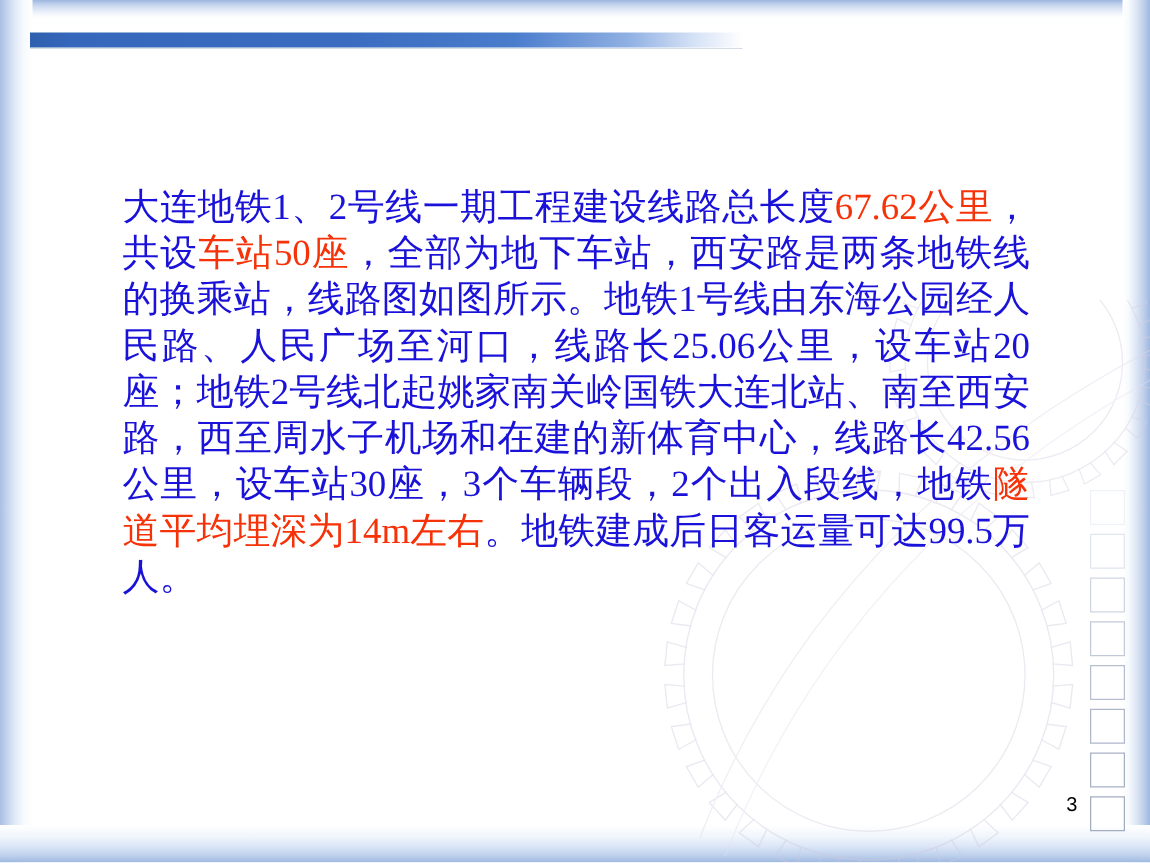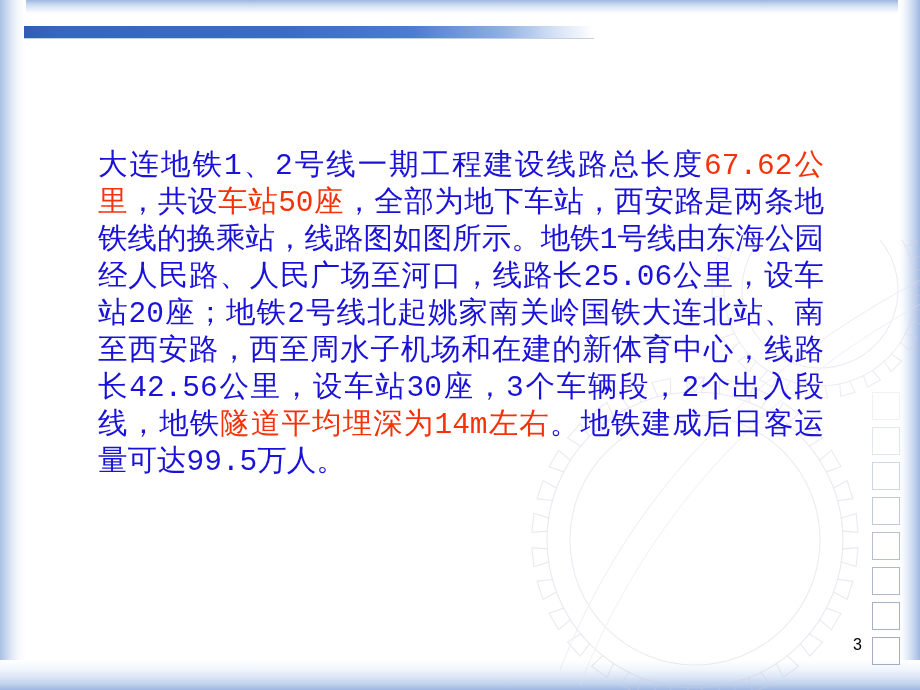--- a/index.html
+++ b/index.html
@@ -110,21 +110,21 @@
 
   
   .body-text {
     position: absolute;
     left: 98px;
     top: 148px;
     width: 726px;
     color: #1a12d8;
     font-size: 29.5px;
     line-height: 37px;
-    font-family: Liberation Mono, monospace;
+    font-family: Liberation Serif, serif;
     text-align: justify;
     text-justify: inter-ideograph;
     letter-spacing: 0px;
     white-space: normal;
   }
   .body-text .hl {
     color: #f63208;
   }
   .body-text .seg { }
 

